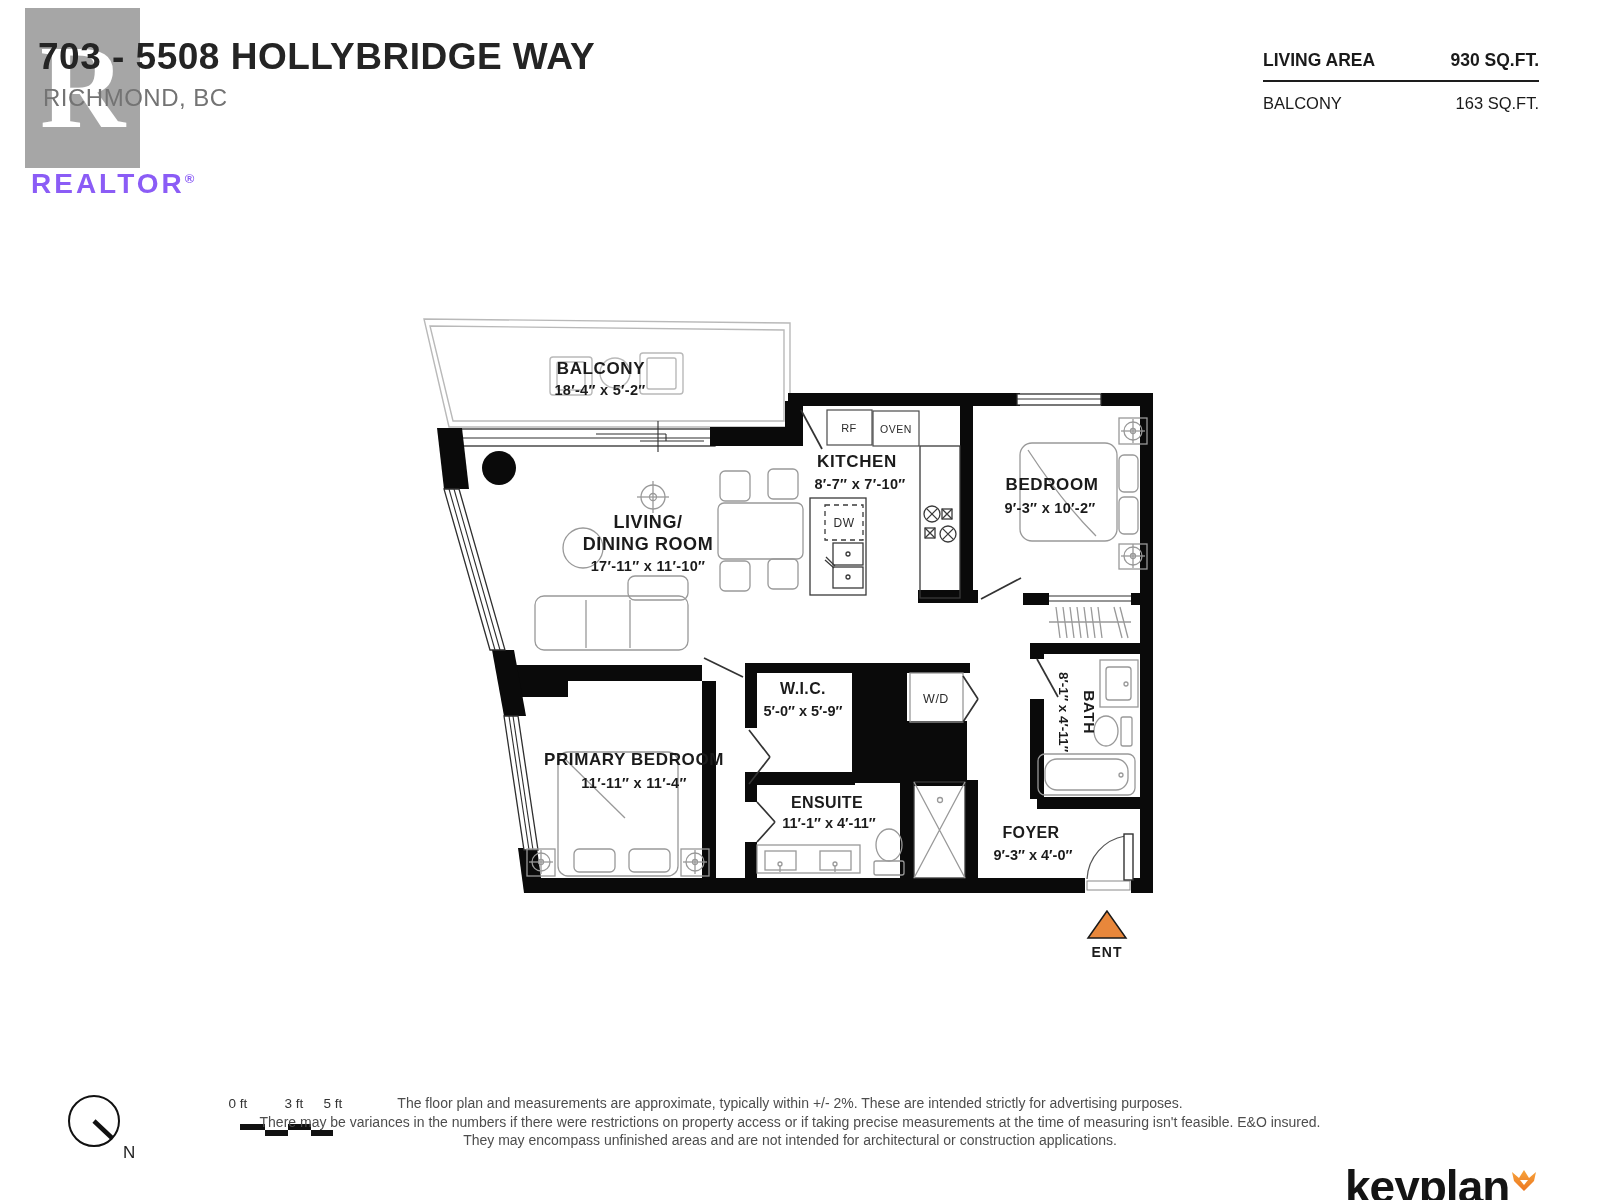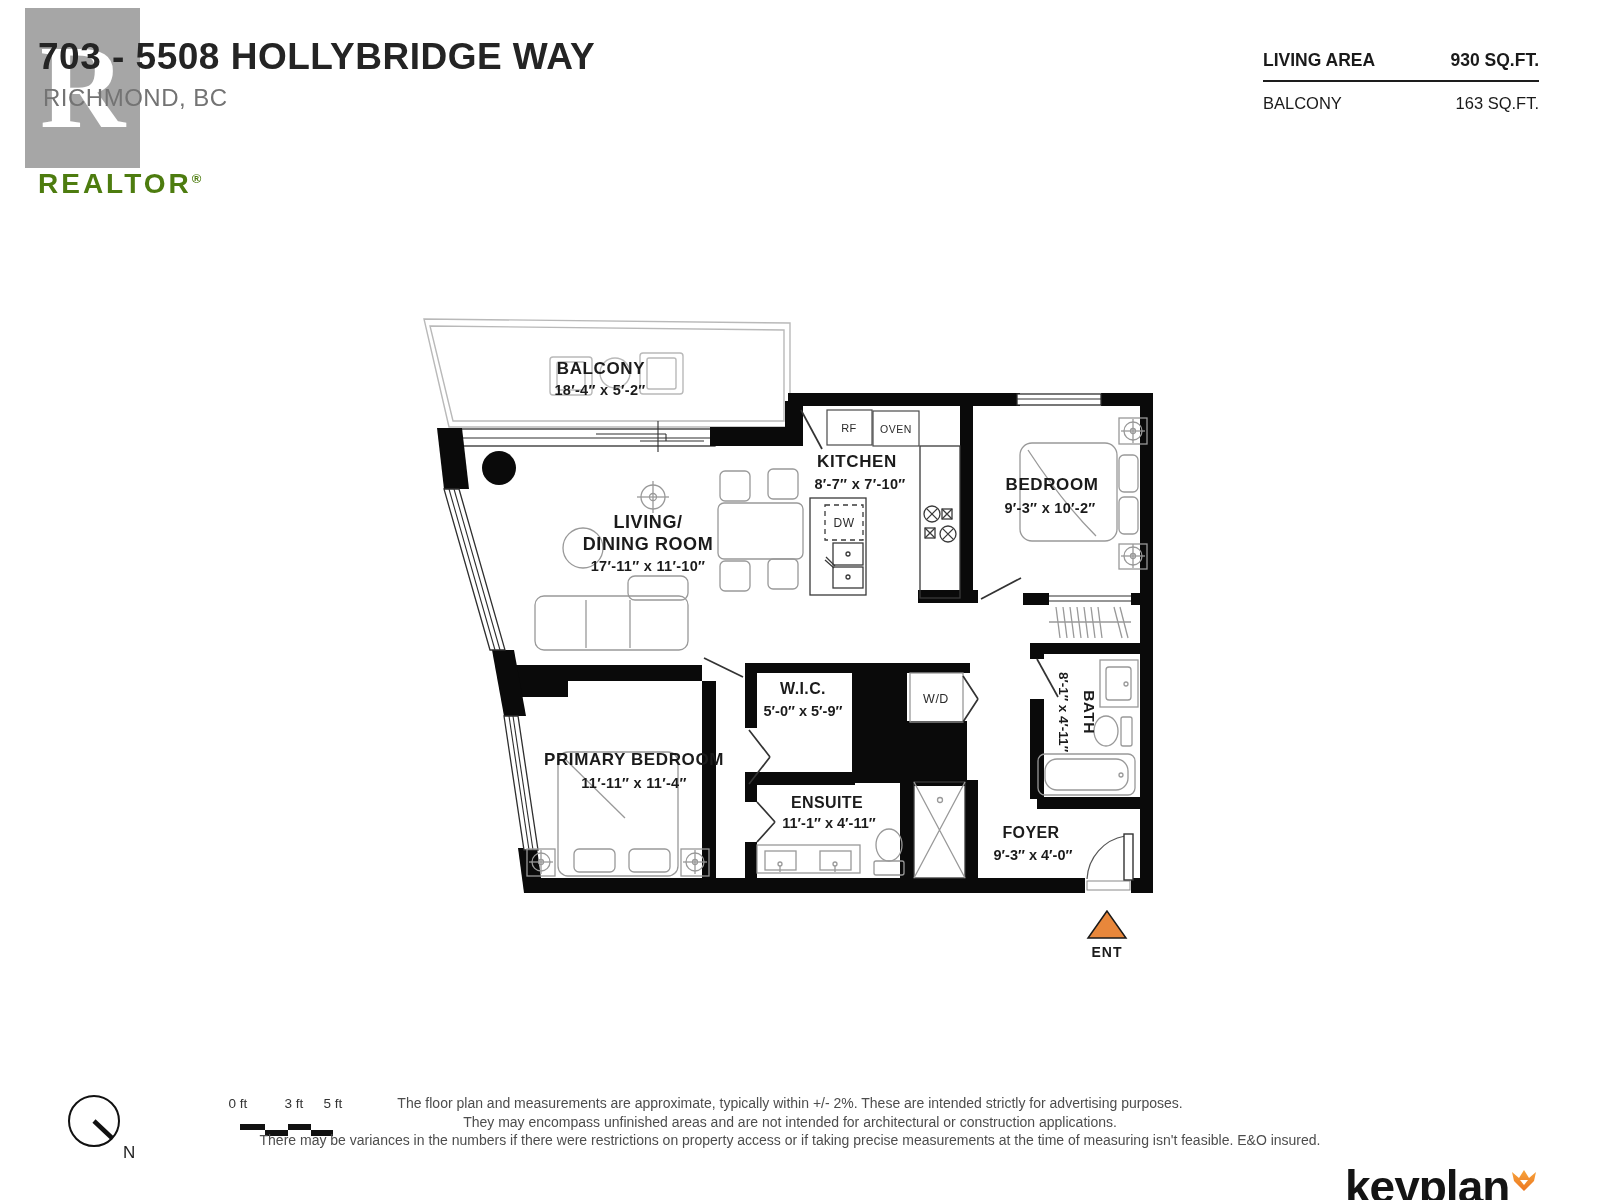--- a/index.html
+++ b/index.html
@@ -2,21 +2,21 @@
 <html><head>
 <meta charset="utf-8">
 <style>
   html,body{margin:0;padding:0;background:#ffffff;}
   body{width:1600px;height:1200px;position:relative;font-family:"Liberation Sans",sans-serif;overflow:hidden;}
   .abs{position:absolute;}
 
   
   .logo-block{left:25px;top:8px;width:115px;height:160px;background:#a6a6a6;display:flex;align-items:center;justify-content:center;z-index:1;}
   .logo-r{color:#ffffff;font-family:"Liberation Serif",serif;font-weight:700;font-size:118px;line-height:1;}
-  .realtor-word{left:38px;top:168px;color:#4d7c0f;font-size:28px;font-weight:600;letter-spacing:3px;z-index:1;}
+  .realtor-word{left:31px;top:168px;color:#8b5cf6;font-size:28px;font-weight:600;letter-spacing:3px;z-index:1;}
   .realtor-reg{font-size:13px;vertical-align:super;}
   .page-title{left:38px;top:36px;font-size:37px;font-weight:700;color:#242424;letter-spacing:.5px;z-index:2;white-space:nowrap;}
   .page-subtitle{left:43px;top:84px;font-size:24px;font-weight:400;color:#737373;letter-spacing:.5px;z-index:2;}
 
   .stats{left:1263px;top:50px;width:276px;color:#1a1a1a;z-index:2;text-align:center;}
   .stats .row{display:flex;justify-content:space-between;align-items:baseline;}
   .stats .row.first{font-weight:700;font-size:17.5px;padding-bottom:9px;}
   .stats .divider{border-top:2px solid #1d1d1d;margin-bottom:7px;}
   .stats .row.rest{font-weight:400;font-size:16.5px;line-height:28px;}
 
@@ -355,22 +355,22 @@
   <g>
     <rect x="27" y="36" width="25" height="6" fill="#111"></rect>
     <rect x="52" y="42" width="23" height="6" fill="#111"></rect>
     <rect x="75" y="36" width="23" height="6" fill="#111"></rect>
     <rect x="98" y="42" width="22" height="6" fill="#111"></rect>
   </g>
 </svg>
 
 <div class="abs disclaimer">
   <div>The floor plan and measurements are approximate, typically within +/- 2%. These are intended strictly for advertising purposes.</div>
+  <div>There may be variances in the numbers if there were restrictions on property access or if taking precise measurements at the time of measuring isn't feasible. E&amp;O insured.</div>
   <div>They may encompass unfinished areas and are not intended for architectural or construction applications.</div>
-  <div>There may be variances in the numbers if there were restrictions on property access or if taking precise measurements at the time of measuring isn't feasible. E&amp;O insured.</div>
 </div>
 
 <div class="abs keyplan">
   <span class="keyplan-text">keyplan</span>
   <svg class="fox" width="26" height="24" viewBox="0 0 26 24" xmlns="http://www.w3.org/2000/svg">
     <defs>
       <linearGradient id="foxg" x1="0" y1="0" x2="0" y2="1">
         <stop offset="0" stop-color="#f7a43c"></stop>
         <stop offset="1" stop-color="#ec751f"></stop>
       </linearGradient>

